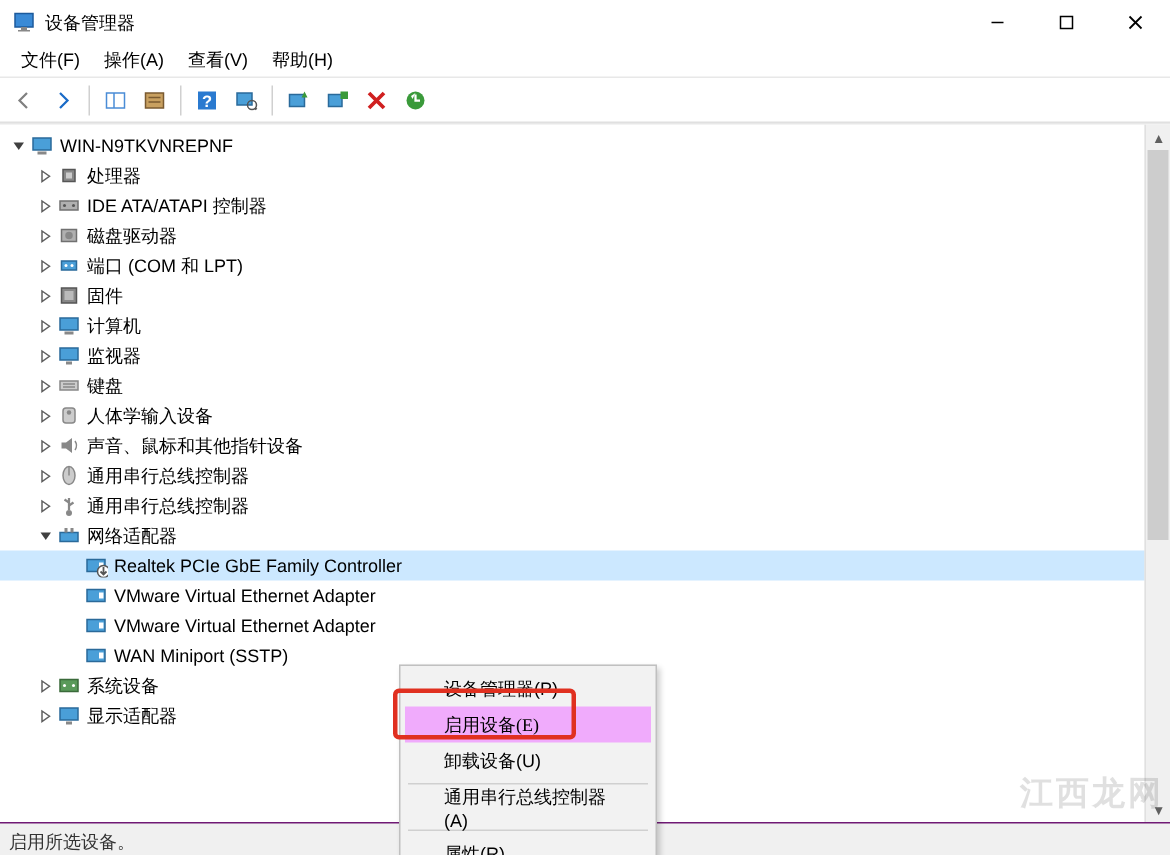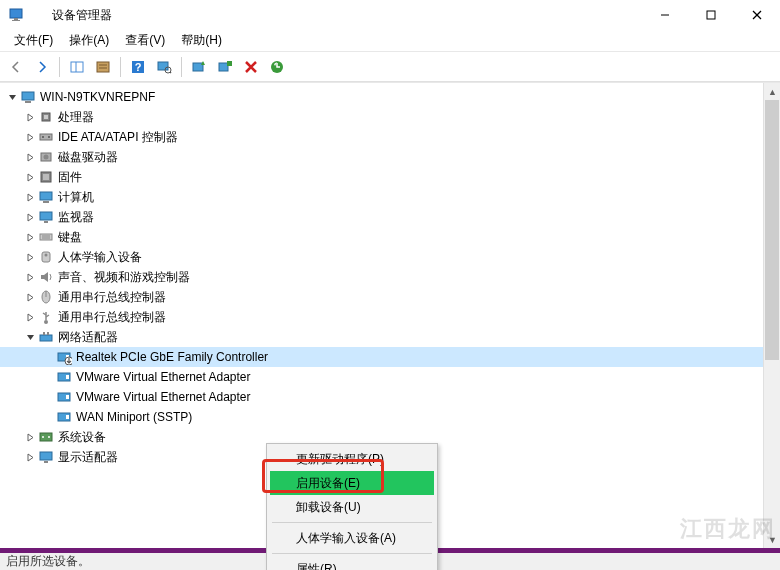--- a/index.html
+++ b/index.html
@@ -1,40 +1,40 @@
 <!DOCTYPE html>
 <html><head>
 <meta charset="utf-8">
 <style>
 * { box-sizing: border-box; margin: 0; padding: 0; font-family: "Microsoft YaHei", "Segoe UI", sans-serif; }
 body { width: 780px; height: 570px; background: #fff; overflow: hidden; position: relative; font-size: 12px; }
 .titlebar { height: 30px; display: flex; align-items: center; padding: 0 0 0 8px; }
 .titlebar .ticon { width: 16px; height: 16px; margin-right: 6px; }
-.titlebar .title { flex: 1; font-size: 12px; color: #000; margin-left: 22px; }
+.titlebar .title { flex: 1; font-size: 12px; color: #000; }
 .winbtn { width: 46px; height: 30px; display: flex; align-items: center; justify-content: center; color: #000; }
 .menubar { height: 22px; display: flex; align-items: center; padding: 0 6px; border-bottom: 1px solid #e8e8e8; }
 .menuitem { padding: 2px 8px; font-size: 12px; cursor: default; }
 .toolbar { height: 30px; display: flex; align-items: center; padding: 2px 4px; border-bottom: 1px solid #e0e0e0; gap: 2px; }
 .tbtn { width: 24px; height: 24px; display: flex; align-items: center; justify-content: center; border: 1px solid transparent; }
 .tsep { width: 1px; height: 20px; background: #d0d0d0; margin: 0 3px; }
 .content { position: absolute; top: 82px; left: 0; right: 0; bottom: 22px; overflow: hidden; border-top: 1px solid #e8e8e8; }
-.status { position: absolute; bottom: 0; left: 0; right: 0; height: 22px; display: flex; align-items: center; padding: 0 6px; font-size: 12px; color: #333; background: #f0f0f0; border-top: 5px solid #701a75; }
+.status { position: absolute; bottom: 0; left: 0; right: 0; height: 22px; display: flex; align-items: flex-end; padding: 0 6px; font-size: 12px; color: #333; background: #f0f0f0; border-top: 1px solid #701a75; }
 .tree { padding: 4px 0; }
 .row { height: 20px; display: flex; align-items: center; white-space: nowrap; cursor: default; }
 .row.selected { background: #cce8ff; }
 .indent { display: inline-block; }
 .expander { width: 16px; height: 16px; display: inline-flex; align-items: center; justify-content: center; color: #555; font-size: 10px; }
 .devicon { width: 16px; height: 16px; margin-right: 4px; flex-shrink: 0; }
 .label { font-size: 12px; color: #000; }
 .scrollbar { position: absolute; right: 0; top: 0; width: 17px; height: 100%; background: #f0f0f0; border-left: 1px solid #e0e0e0; }
 .scrollthumb { position: absolute; top: 17px; left: 1px; right: 1px; height: 260px; background: #cdcdcd; }
 .scrollbtn { position: absolute; left: 0; width: 17px; height: 17px; display: flex; align-items: center; justify-content: center; color: #606060; font-size: 9px; }
 .ctxmenu { position: absolute; left: 266px; top: 443px; width: 172px; background: #f2f2f2; border: 1px solid #c0c0c0; box-shadow: 2px 2px 4px rgba(0,0,0,0.2); padding: 3px; z-index: 10; }
 .ctxitem { height: 24px; display: flex; align-items: center; padding: 0 20px 0 26px; font-size: 12px; cursor: default; }
-.ctxitem.hl { background: #22c55e; }
+.ctxitem.hl { background: #f0abfc; font-family: Liberation Serif, serif; }
 .ctxsep { height: 1px; background: #d0d0d0; margin: 3px 2px; }
 .redbox { position: absolute; left: 262px; top: 459px; width: 122px; height: 34px; border: 3px solid #e03020; border-radius: 4px; z-index: 20; pointer-events: none; }
 .watermark { position: absolute; right: 4px; bottom: 26px; font-size: 22px; font-weight: bold; color: rgba(0,0,0,0.12); font-family: "SimSun", serif; letter-spacing: 2px; pointer-events: none; z-index: 5; }
 </style>
 </head>
 <body>
 
 <div class="titlebar">
   <span class="ticon">
     <svg viewBox="0 0 16 16">
@@ -191,20 +191,34 @@
         <span class="label">磁盘驱动器</span>
       </div>
       <div class="row">
         <span class="indent" style="width: 22px;"></span>
         <span class="expander">
           <svg width="9" height="9">
             <path d="M2 1 L7 4.5 L2 8 Z" fill="none" stroke="#606060"></path>
           </svg>
         </span>
         <span class="devicon"><svg viewBox="0 0 16 16">
+            <rect x="3" y="5" width="10" height="6" fill="#4a9fd8" stroke="#2a6a9a"></rect>
+            <circle cx="6" cy="8" r="1" fill="#fff"></circle>
+            <circle cx="10" cy="8" r="1" fill="#fff"></circle>
+          </svg></span>
+        <span class="label">端口 (COM 和 LPT)</span>
+      </div>
+      <div class="row">
+        <span class="indent" style="width: 22px;"></span>
+        <span class="expander">
+          <svg width="9" height="9">
+            <path d="M2 1 L7 4.5 L2 8 Z" fill="none" stroke="#606060"></path>
+          </svg>
+        </span>
+        <span class="devicon"><svg viewBox="0 0 16 16">
             <rect x="3" y="3" width="10" height="10" fill="#888" stroke="#555"></rect>
             <rect x="5" y="5" width="6" height="6" fill="#bbb"></rect>
           </svg></span>
         <span class="label">固件</span>
       </div>
       <div class="row">
         <span class="indent" style="width: 22px;"></span>
         <span class="expander">
           <svg width="9" height="9">
             <path d="M2 1 L7 4.5 L2 8 Z" fill="none" stroke="#606060"></path>
@@ -260,21 +274,21 @@
         <span class="indent" style="width: 22px;"></span>
         <span class="expander">
           <svg width="9" height="9">
             <path d="M2 1 L7 4.5 L2 8 Z" fill="none" stroke="#606060"></path>
           </svg>
         </span>
         <span class="devicon"><svg viewBox="0 0 16 16">
             <path d="M3 6 L6 6 L10 3 L10 13 L6 10 L3 10 Z" fill="#888"></path>
             <path d="M12 5 Q14 8 12 11" fill="none" stroke="#888"></path>
           </svg></span>
-        <span class="label">声音、视频和游戏控制器</span>
+        <span class="label">声音、鼠标和其他指针设备</span>
       </div>
       <div class="row">
         <span class="indent" style="width: 22px;"></span>
         <span class="expander">
           <svg width="9" height="9">
             <path d="M2 1 L7 4.5 L2 8 Z" fill="none" stroke="#606060"></path>
           </svg>
         </span>
         <span class="devicon"><svg viewBox="0 0 16 16">
             <ellipse cx="8" cy="8" rx="4" ry="6" fill="#ccc" stroke="#888"></ellipse>
@@ -377,25 +391,25 @@
       </div>
     </div>
   <div class="scrollbar">
     <div class="scrollbtn" style="top:0">▲</div>
     <div class="scrollthumb"></div>
     <div class="scrollbtn" style="bottom:0">▼</div>
   </div>
 </div>
 
 <div class="ctxmenu" id="ctxmenu">
-    <div class="ctxitem">更新驱动程序(P)</div>
+    <div class="ctxitem">设备管理器(P)</div>
     <div class="ctxitem hl">启用设备(E)</div>
     <div class="ctxitem">卸载设备(U)</div>
     <div class="ctxsep"></div>
-    <div class="ctxitem">人体学输入设备(A)</div>
+    <div class="ctxitem">通用串行总线控制器(A)</div>
     <div class="ctxsep"></div>
     <div class="ctxitem">属性(R)</div>
   </div>
 <div class="redbox"></div>
 
 <div class="status">
   <span>启用所选设备。</span>
 </div>
 
 <div class="watermark">江西龙网</div>

